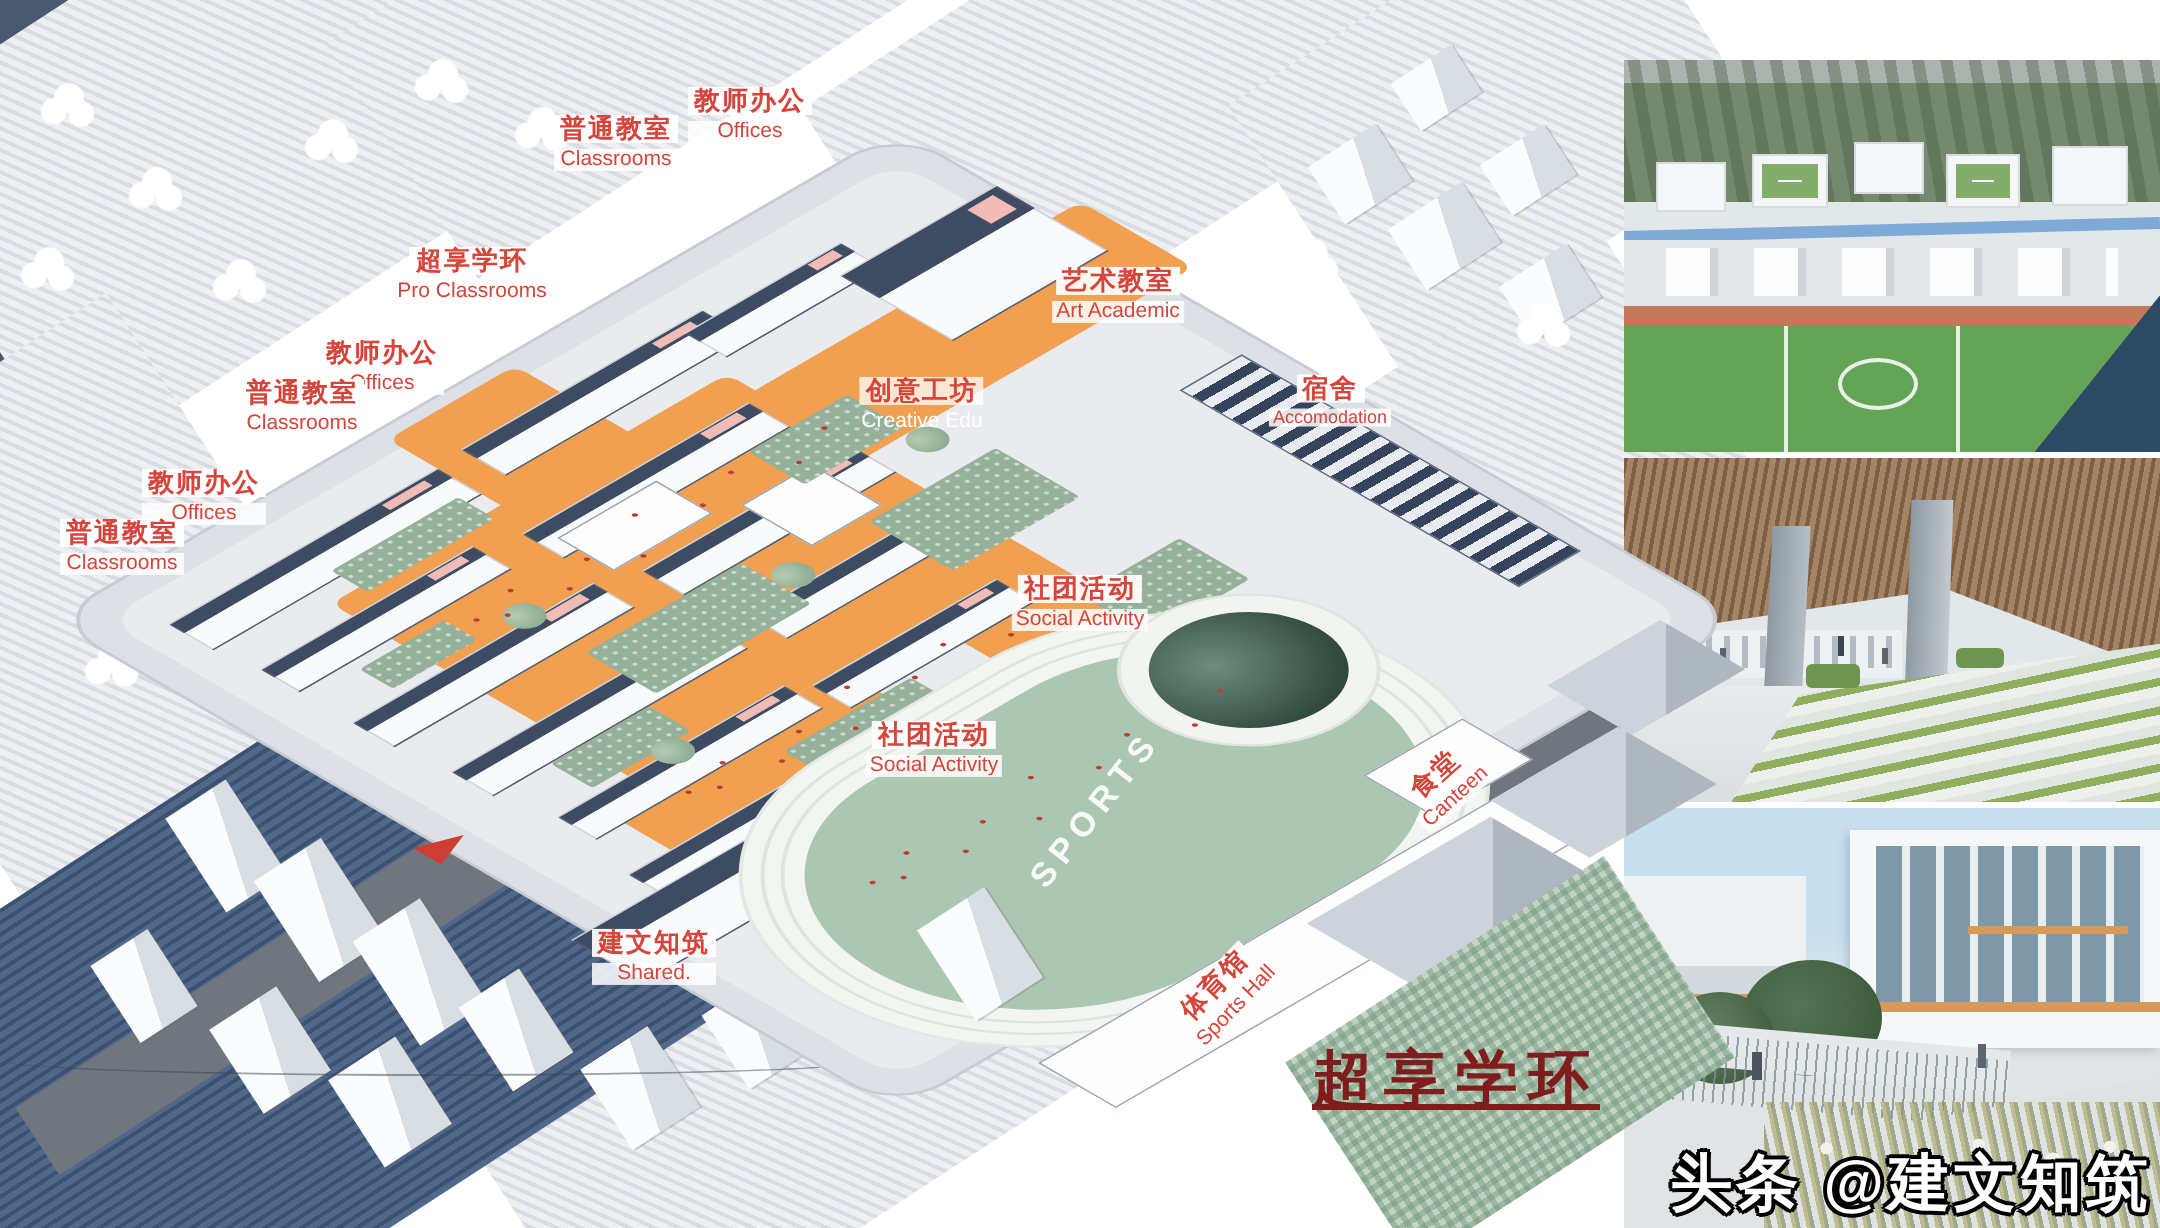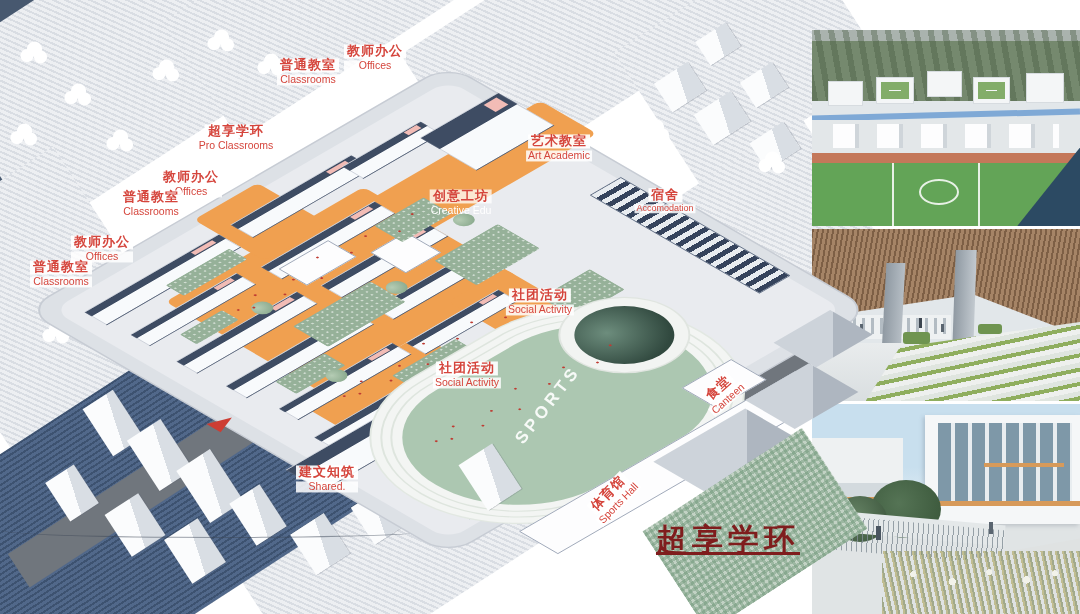--- a/index.html
+++ b/index.html
@@ -298,13 +298,14 @@
     <div class="abs" style="left:8%;top:44%;width:54px;height:46px;border-radius:50%;background:radial-gradient(circle at 40% 40%,#648163,#445e44 75%);"></div>
     <div class="abs" style="left:0;top:54%;width:72%;height:10%;background:#e4e8e9;transform:rotate(5deg);"></div>
     <div class="abs" style="left:0;top:56%;width:72%;height:16%;background:repeating-linear-gradient(90deg,rgba(130,142,150,.8) 0 1px,transparent 1px 5px);transform:rotate(5deg);"></div>
     <div class="abs" style="left:30%;bottom:0;width:70%;height:36%;background:#dfe2e2;clip-path:polygon(0 45%,100% 0,100% 100%,0 100%);"></div>
     <div class="abs" style="left:24%;top:58%;width:5px;height:14px;background:#4a5560;"></div>
     <div class="abs" style="left:66%;top:56%;width:4px;height:12px;background:#5a6570;"></div>
     <div class="abs" style="left:26%;bottom:0;width:74%;height:30%;background:repeating-linear-gradient(78deg,rgba(190,186,140,.95) 0 2px,rgba(140,150,110,.75) 2px 4px,transparent 4px 7px);"></div>
     <div class="abs" style="left:30%;bottom:8%;width:66%;height:18%;background:radial-gradient(circle 5px at 12% 40%,#f2f2ea 60%,transparent 62%),radial-gradient(circle 6px at 34% 60%,#f2f2ea 60%,transparent 62%),radial-gradient(circle 5px at 55% 35%,#f2f2ea 60%,transparent 62%),radial-gradient(circle 6px at 76% 55%,#f2f2ea 60%,transparent 62%),radial-gradient(circle 5px at 92% 38%,#f2f2ea 60%,transparent 62%);"></div>
   </div>
 
+  <div class="watermark">头条 @建文知筑</div>
 </div>
 
 </body></html>

